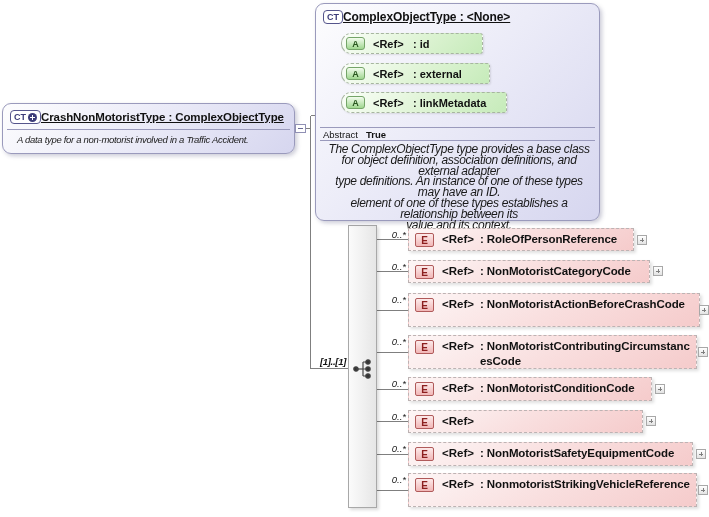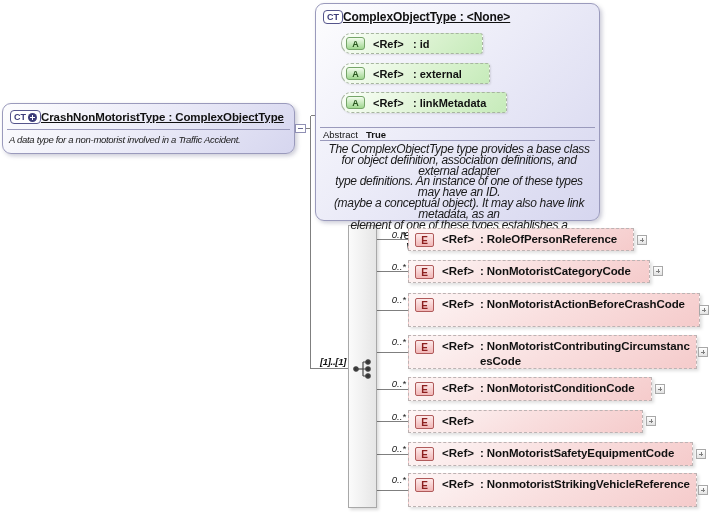--- a/index.html
+++ b/index.html
@@ -98,21 +98,21 @@
 
   <div class="typebox" style="left:2px;top:103px;width:293px;height:51px">
     <div class="hdr">
       <span class="ct-badge">
         <span>CT</span>
         <span class="plus-circle"></span>
       </span>
       <span class="title">CrashNonMotoristType : ComplexObjectType</span>
     </div>
     <div class="divline" style="top:25px"></div>
-    <div class="desc" style="left:6px;top:30px">A data type for a non-motorist involved in a Traffic Accident.</div>
+    <div class="desc" style="left:14px;top:30px">A data type for a non-motorist involved in a Traffic Accident.</div>
   </div>
   <div class="collapsebox"></div>
 
   <div class="typebox" style="left:315px;top:3px;width:285px;height:218px">
     <div class="hdr">
       <span class="ct-badge">
         <span>CT</span>
       </span>
       <span class="title" style="font-size:12px">ComplexObjectType : &lt;None&gt;</span>
     </div>
@@ -137,21 +137,20 @@
     <div class="facet-row" style="left:7px;top:125px">
       <span class="facet-label">Abstract</span>
       <span class="facet-value">True</span>
     </div>
     <div class="divline" style="top:136px"></div>
 
     <div class="doc" style="left:7px;top:140px;width:272px">
       <div>The ComplexObjectType type provides a base class</div>
       <div>for object definition, association definitions, and external adapter</div>
       <div>type definitions. An instance of one of these types may have an ID.</div>
-      <div>(maybe a conceptual object). It may also have link metadata, as an</div>
       <div>element of one of these types establishes a relationship between its</div>
       <div>value and its context.</div>
     </div>
   </div>
 
   <div class="seq-label">[1]..[1]</div>
   <div class="seq-rect">
     <svg width="23" height="22" style="position:absolute;left:3px;top:132px" viewBox="0 0 23 22">
       <g stroke="#444" stroke-width="1.2" fill="#333">
         <circle cx="4" cy="11" r="2.2"></circle>

